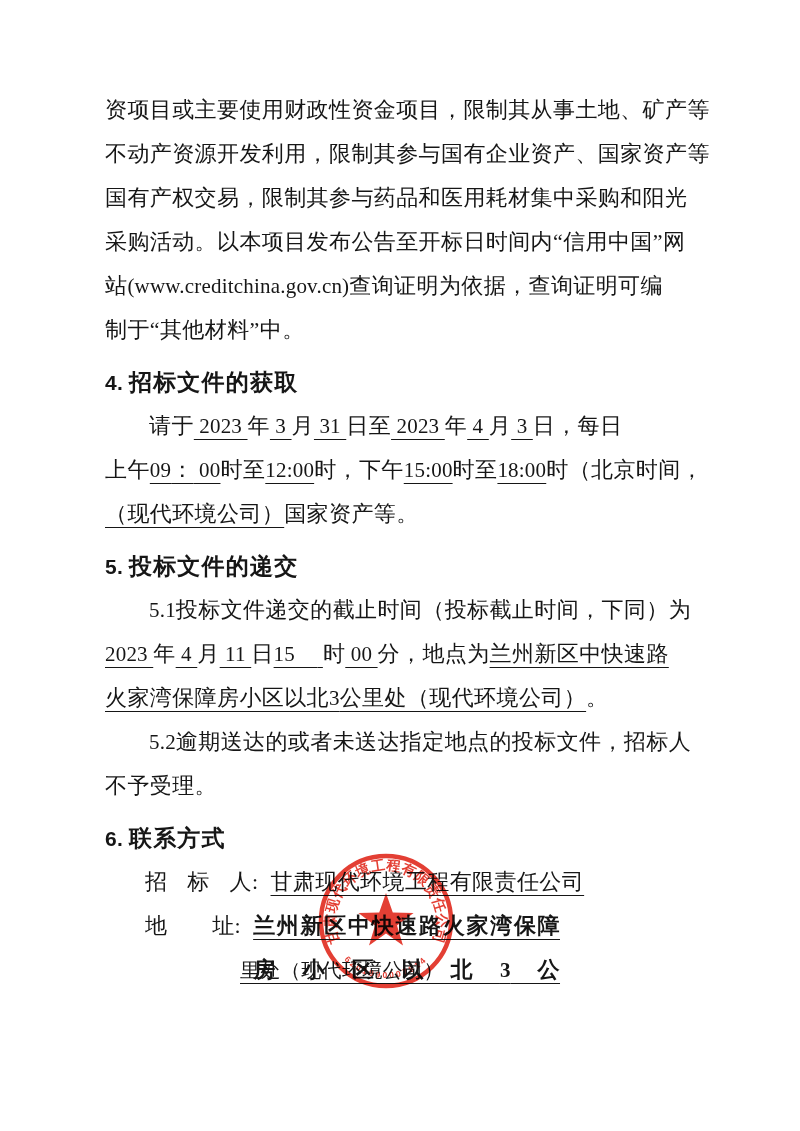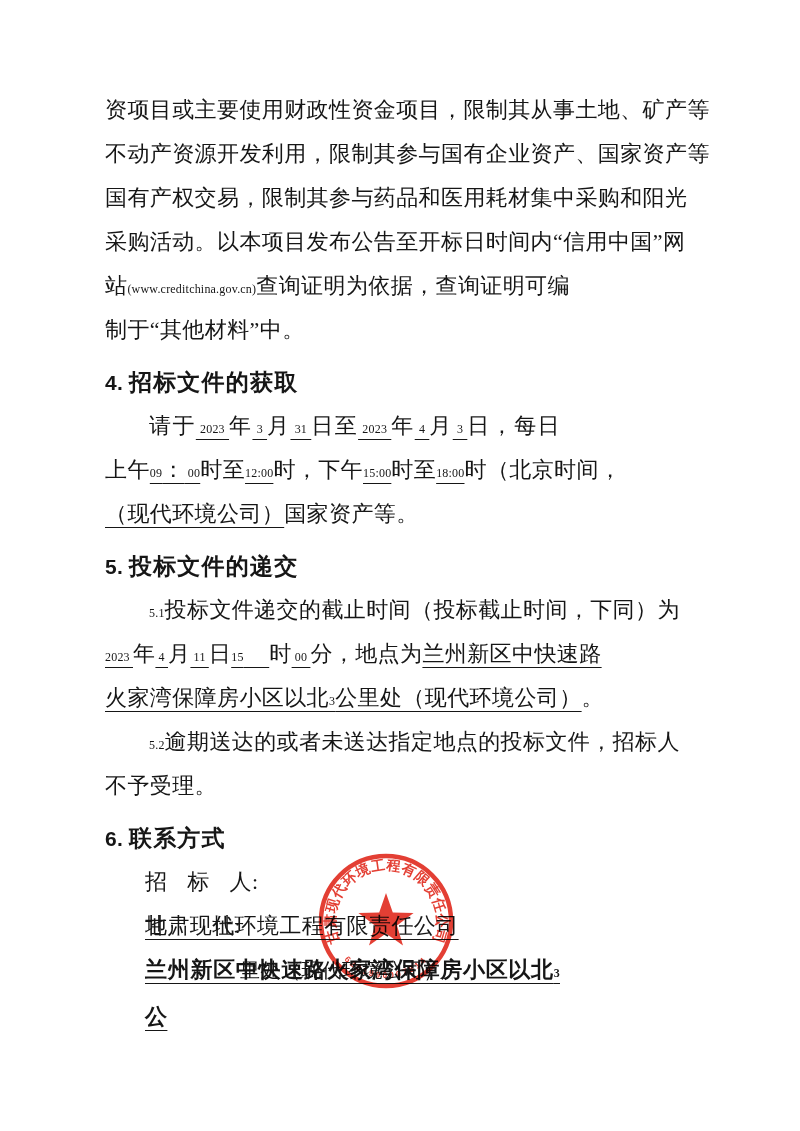--- a/index.html
+++ b/index.html
@@ -24,21 +24,21 @@
     letter-spacing:0.4px;
     text-align:justify;
     text-align-last:justify;
     white-space:nowrap;
   }
   .line.last{
     text-align:left;
     text-align-last:left;
   }
   .line.indent{ text-indent:44px; }
-  .lat{ font-size:12px; letter-spacing:0.2px; }
+  .lat{ font-size:21px; letter-spacing:0.2px; }
   .u{
     text-decoration:underline;
     text-decoration-thickness:1.4px;
     text-underline-offset:6px;
   }
   .heading{
     font-family:"Liberation Sans","DejaVu Sans",sans-serif;
     font-weight:bold;
     font-size:23px;
     line-height:44px;
@@ -49,21 +49,20 @@
   }
   .heading .lat{ font-size:21px; font-weight:bold; }
   .contact-row{
     display:flex;
     padding-left:40px;
     font-size:22px;
     line-height:44px;
     height:44px;
     letter-spacing:0.4px;
     white-space:nowrap;
-    flex-direction:column;
   }
   .clabel{
     word-spacing:14px;
     margin-right:12px;
     white-space:pre;
     flex:none;
   }
   .cvalue{ flex:none; }
   .cvalue.stretch{
     flex:1 1 auto;

